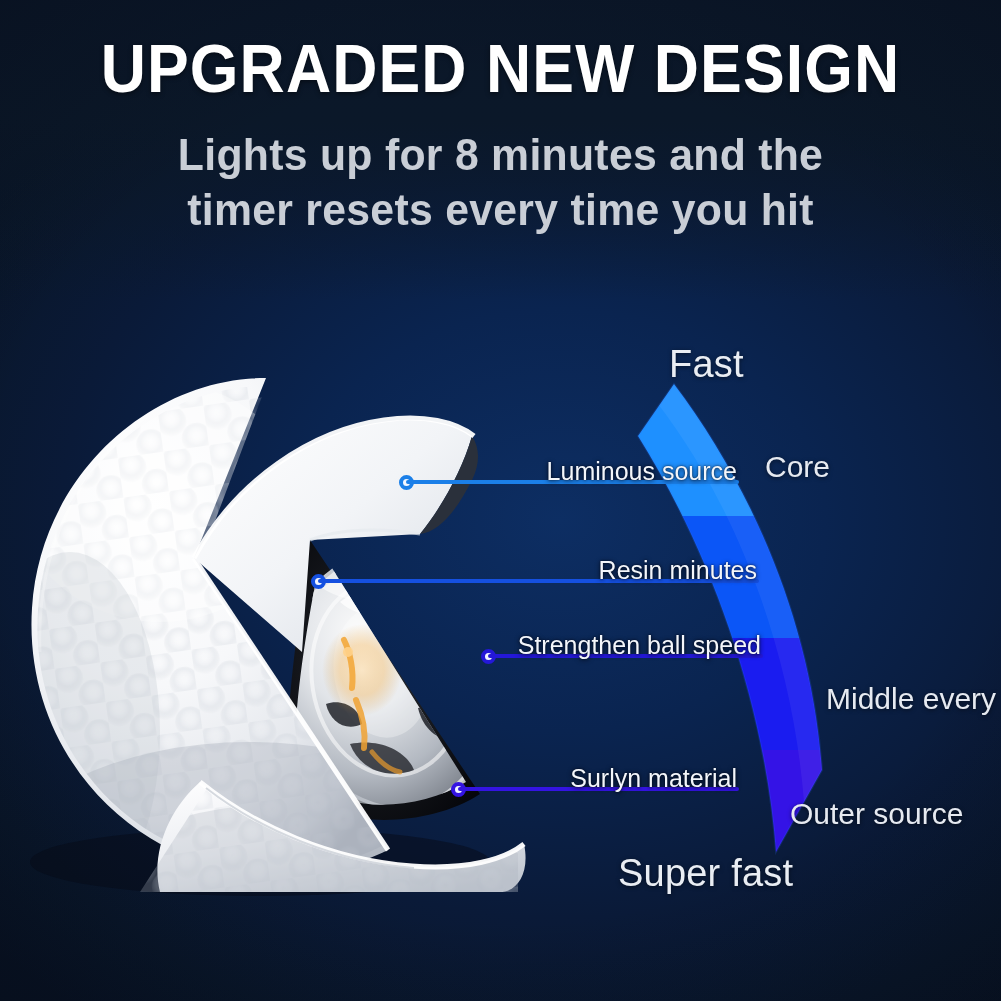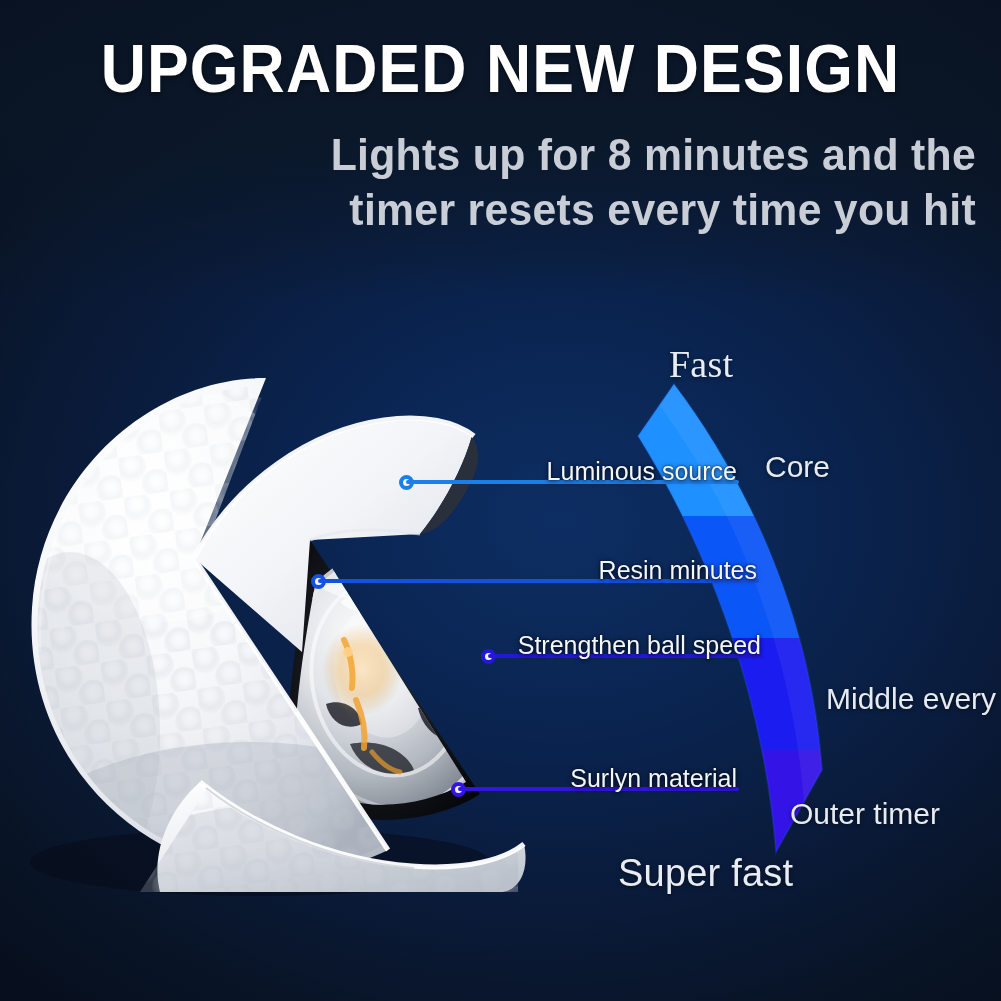--- a/index.html
+++ b/index.html
@@ -44,21 +44,21 @@
     font-size:68px;
     line-height:1.0;
     font-weight:bold;
     letter-spacing:1.2px;
     transform:scaleX(.92);
     text-shadow:0 2px 6px rgba(0,0,0,.45);
     white-space:nowrap;
   }
   .sub-wrap {
     position:absolute; left:0; right:0; top:128px;
-    text-align:right;
+    text-align:center;
   }
   .subline {
     display:block;
     color:#c9ced6;
     font-size:45px;
     line-height:1.22;
     font-weight:bold;
     letter-spacing:.3px;
     transform:scaleX(.95);
     white-space:nowrap;
@@ -85,21 +85,21 @@
   .cap {
     position:absolute;
     color:#e9edf3;
     font-size:38px;
     line-height:1;
     font-weight:normal;
     letter-spacing:.2px;
     white-space:nowrap;
     text-shadow:0 1px 4px rgba(0,0,0,.5);
   }
-  .cap-fast  { left:669px; top:345px;font-family:Liberation Serif, serif; }
+  .cap-fast  { left:669px; top:345px; }
   .cap-super { left:618px; top:854px; }
 
   
   .layer-name {
     position:absolute;
     color:#e6eaf1;
     font-size:30px;
     line-height:1;
     white-space:nowrap;
     text-shadow:0 1px 4px rgba(0,0,0,.55);
@@ -320,21 +320,21 @@
 
       <path d="M38,6 C118,112 176,248 186,392 L140,474 C128,318 72,170 2,58 Z" fill="none" stroke="#2b6fff" stroke-width="2" opacity=".18"></path>
     </svg>
   </div>
 
   <span class="cap cap-fast">Fast</span>
   <span class="cap cap-super">Super fast</span>
 
   <span class="layer-name ln-core">Core</span>
   <span class="layer-name ln-middle">Middle every</span>
-  <span class="layer-name ln-outer">Outer timer</span>
+  <span class="layer-name ln-outer">Outer source</span>
 
   <div class="callout c1" style="left:399px; top:469px; width:340px;">
     <span class="dot"></span>
     <span class="rule" style="width:333px;"></span>
     <span class="txt">Luminous source</span>
   </div>
 
   <div class="callout c2" style="left:311px; top:568px; width:448px;">
     <span class="dot"></span>
     <span class="rule" style="width:441px;"></span>

